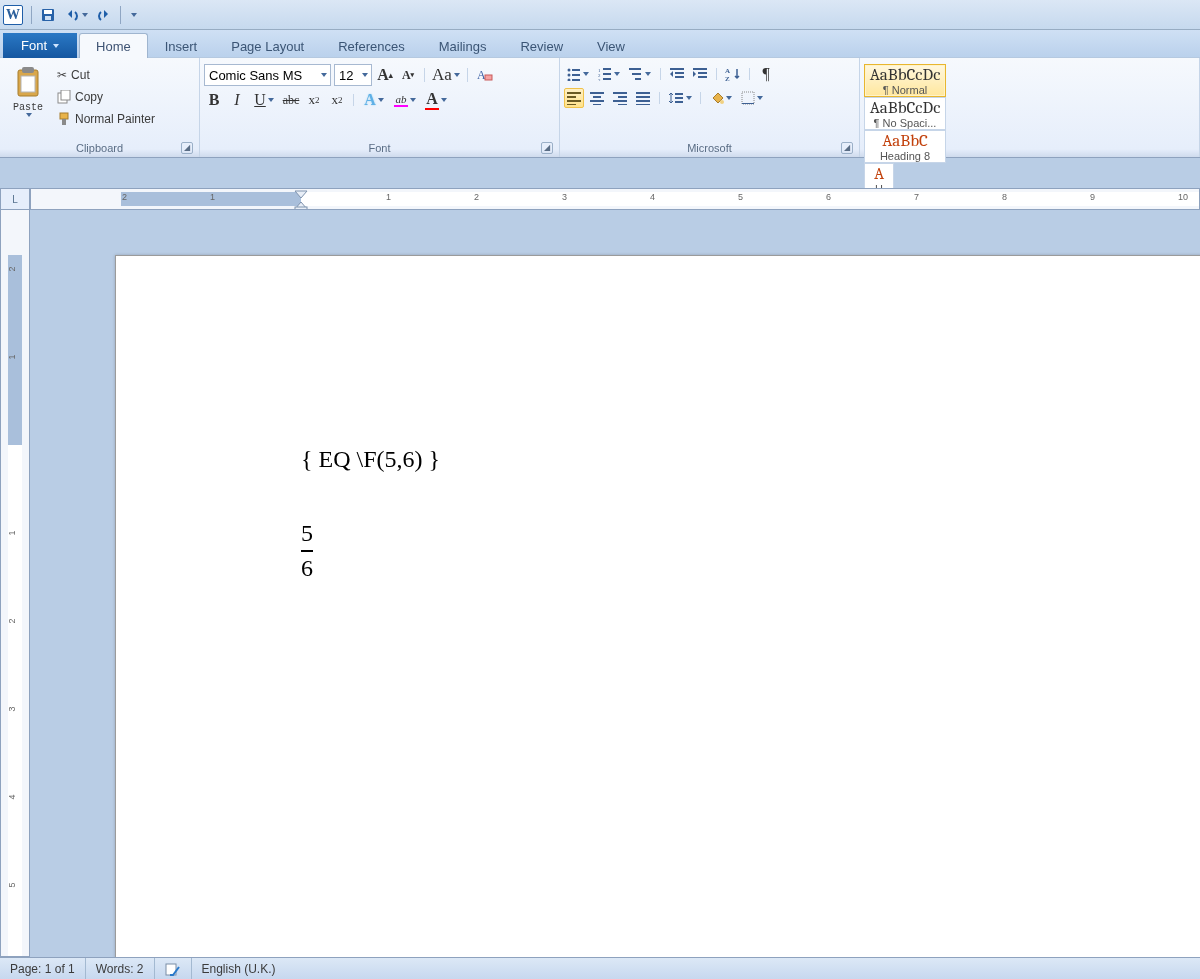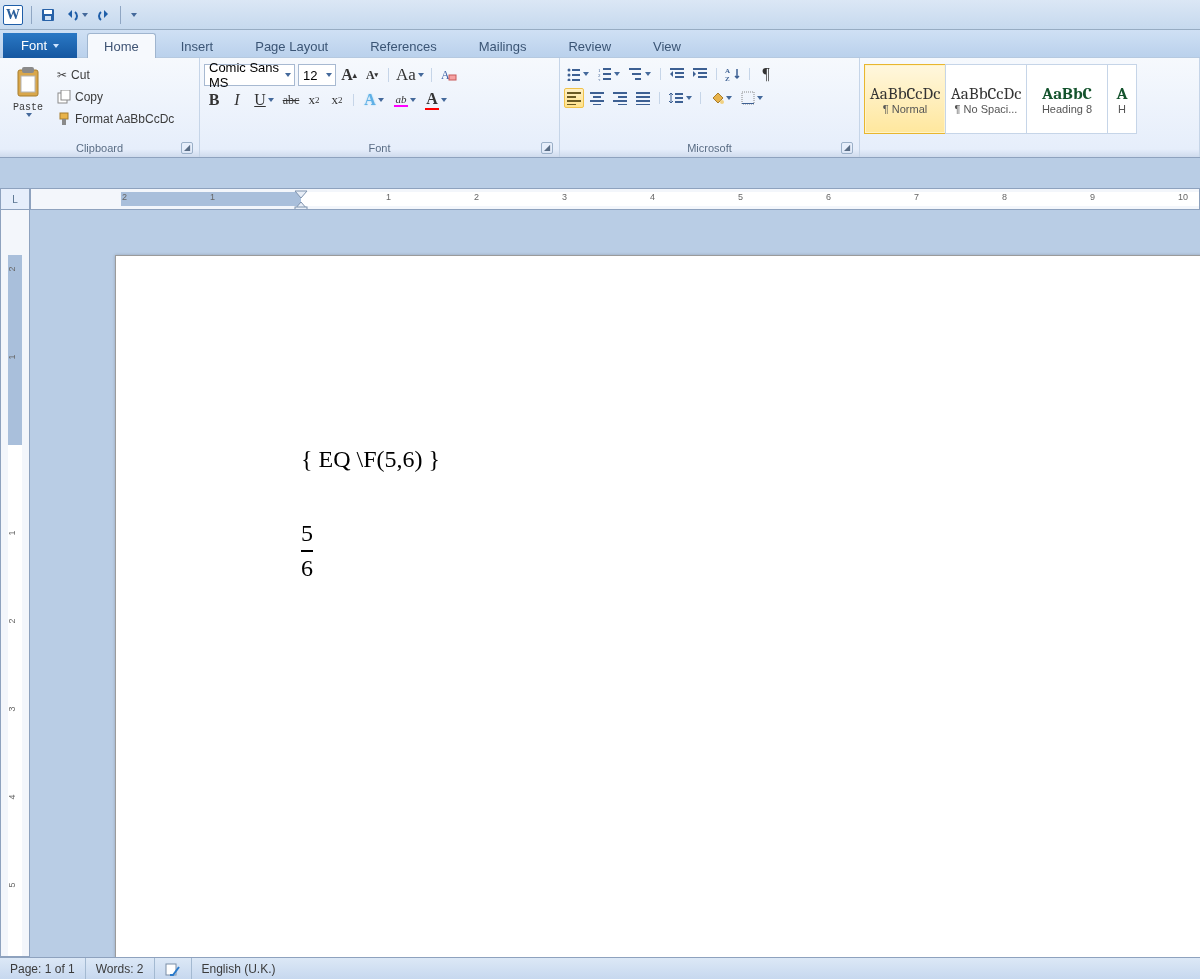--- a/index.html
+++ b/index.html
@@ -11,54 +11,54 @@
   .qat { display:flex; align-items:center; height:100%; }
   .qat-btn { display:flex; align-items:center; justify-content:center; width:22px; height:22px; margin:0 1px; color:#1b5da4; border:1px solid transparent; border-radius:2px; }
   .qat-sep { width:1px; height:18px; background:#8fa6c3; margin:0 4px; }
   .tri-down { display:inline-block; width:0; height:0; border-left:3px solid transparent; border-right:3px solid transparent; border-top:4px solid #44699b; margin-left:2px; vertical-align:middle; }
   .title { position:absolute; left:0; right:0; text-align:center; color:#444; font-size:13px; pointer-events:none; }
 
   
   .tabrow { height:28px; background:linear-gradient(#cfe0f4,#bad1ec); display:flex; align-items:flex-end; border-bottom:1px solid #b5c9e0; }
   .file-tab { height:25px; display:flex; align-items:center; padding:0 18px; background:linear-gradient(#2a78c5,#1557a0); color:#fff; font-size:13px; border-radius:0 0 0 0; margin:0 2px 0 3px; position:relative; top:1px; }
   .file-tab .tri-down { border-top-color:#cfe5ff; margin-left:6px; }
-  .rtab { height:25px; padding:0 16px; display:flex; align-items:center; color:#3b5575; font-size:13px; border:1px solid transparent; border-bottom:none; position:relative; top:1px;margin-left:8px; }
+  .rtab { height:25px; padding:0 16px; display:flex; align-items:center; color:#3b5575; font-size:13px; border:1px solid transparent; border-bottom:none; position:relative; top:1px; }
   .rtab.active { background:#f6f9fd; border-color:#9fb5cf; border-radius:3px 3px 0 0; color:#3e5373; }
 
   
   .ribbon { height:100px; background:linear-gradient(#f6f9fd,#e6eefb 92%,#cfdbed); display:flex; border-bottom:1px solid #8ea2be; }
   .group { display:flex; flex-direction:column; border-right:1px solid #c6d5e8; padding:2px 4px 0; }
   .group-body { flex:1; display:flex; align-items:flex-start; }
   .group-label { height:18px; font-size:11px; color:#5a6d85; display:flex; align-items:center; justify-content:center; position:relative; }
   .group-label .dlg { position:absolute; right:2px; width:12px; height:12px; border:1px solid #9bb0c8; border-radius:2px; font-size:8px; line-height:10px; text-align:center; color:#5a6d85; }
 
   .vbtn { display:flex; flex-direction:column; align-items:center; width:48px; padding-top:4px; }
   .vbtn .big { width:36px; height:38px; display:flex; align-items:center; justify-content:center; font-size:26px; }
   .vbtn .lab { font-size:10px; color:#3b3b3b;font-family:Liberation Mono, monospace; }
   .sbtn { display:flex; align-items:center; height:22px; padding:0 4px; color:#3b3b3b; font-size:12px; gap:4px; border:1px solid transparent; border-radius:2px; }
   .col { display:flex; flex-direction:column; }
   .row { display:flex; align-items:center; gap:3px; }
   .sep-v { width:1px; align-self:stretch; margin:4px 3px; background:#c6d5e8; }
 
   .combo { height:22px; border:1px solid #a7b9d1; background:#fff; display:flex; align-items:center; padding:0 4px; font-size:13px; position:relative; }
   .combo .arr { position:absolute; right:3px; }
-  .font-box { width:91px;align-items:center; }
+  .font-box { width:127px;align-items:center; }
   .size-box { width:38px; }
 
   .icn { width:20px; height:20px; display:flex; align-items:center; justify-content:center; font-size:16px; font-family:"Times New Roman",serif; color:#333; border:1px solid transparent; border-radius:2px; }
   .icn.acc { border-color:#f0c24a; background:linear-gradient(#fff0c4,#ffe28a); }
   .underline-strip { width:14px; height:2px; }
   .stack { display:flex; flex-direction:column; align-items:center; }
 
   
-  .gallery { display:flex; height:70px; }
+  .gallery { display:flex; height:70px;flex-direction:column; }
   .gitem { width:82px; border:1px solid #c6d5e8; background:#fff; display:flex; flex-direction:column; align-items:center; justify-content:center; font-size:11px; color:#555; margin-right:-1px; }
   .gitem.sel { border-color:#e8b62f; background:linear-gradient(#fff7de,#ffe79d); box-shadow:inset 0 0 0 1px #fff3c8; }
   .gitem .prev { font-size:17px; font-family:Cambria,serif; color:#333; }
-  .gitem .prev.hd { color:#14532d; font-weight:bold; }
+  .gitem .prev.hd { color:#c2410c; font-weight:normal; }
 
   
   .workspace { position:absolute; left:0; right:0; top:188px; bottom:22px; background:#b9cde5; }
   .corner { position:absolute; left:0; top:0; width:30px; height:22px; border:1px solid #8ea2be; background:#e6eefb; display:flex; align-items:center; justify-content:center; font-size:10px; color:#56728e; }
   .hruler { position:absolute; left:30px; right:0; top:0; height:22px; border:1px solid #8ea2be; background:#f3f6fb; overflow:hidden; }
   .vruler { position:absolute; left:0; top:22px; width:30px; bottom:0; border:1px solid #8ea2be; border-top:none; background:#f3f6fb; overflow:hidden; }
   .hruler-strip, .vruler-strip { position:absolute; }
   .hruler-strip { left:0; top:3px; height:14px; width:2000px; background:#fff; }
   .hruler-dark { position:absolute; top:3px; height:14px; background:#a9bfdb; }
   .vruler-strip { left:7px; top:0; width:14px; height:2000px; background:#fff; }
@@ -155,21 +155,21 @@
               <rect x="1" y="3" width="9" height="10" fill="#fff" stroke="#8a8a8a"></rect>
               <rect x="4" y="0" width="9" height="10" fill="#fff" stroke="#8a8a8a"></rect>
             </svg>
           <span>Copy</span>
         </div>
         <div class="sbtn">
           <svg width="14" height="14">
               <rect x="3" y="1" width="8" height="6" fill="#e8b34a" stroke="#a67c2d"></rect>
               <rect x="5" y="7" width="4" height="6" fill="#8a8a8a"></rect>
             </svg>
-          <span>Format AaBbCcDc</span>
+          <span>Normal Painter</span>
         </div>
       </div>
     </div>
     <div class="group-label">
         <span>Clipboard</span>
         <span class="dlg">◢</span>
       </div>
   </div>
 
   <div class="group" style="width:360px;">

